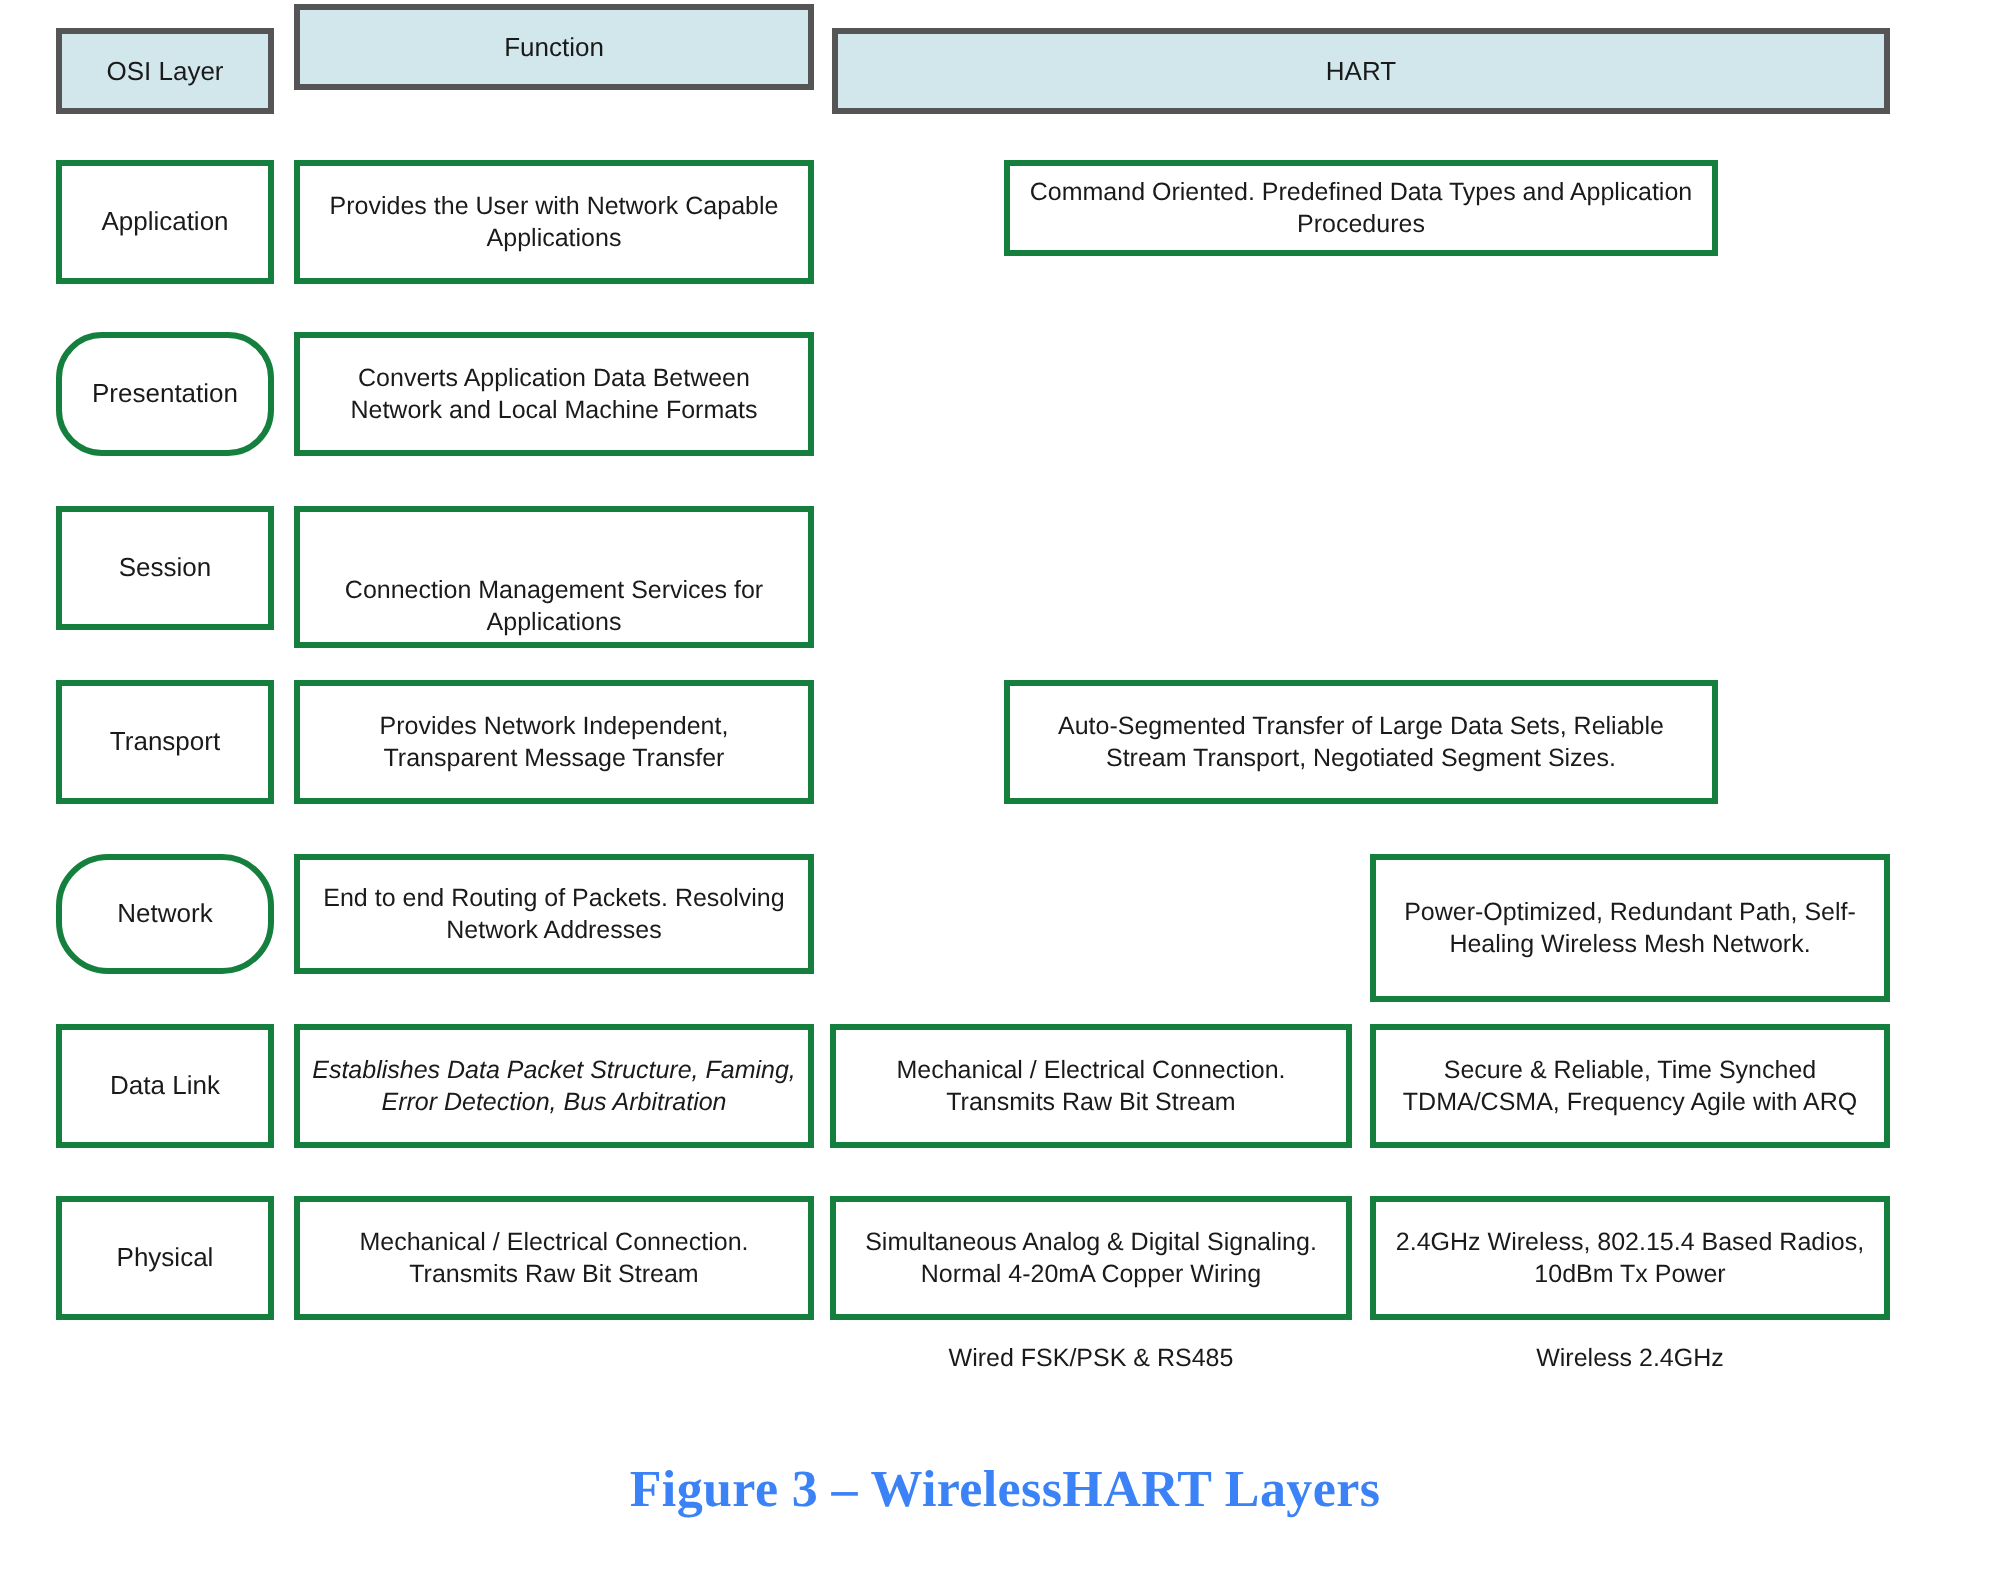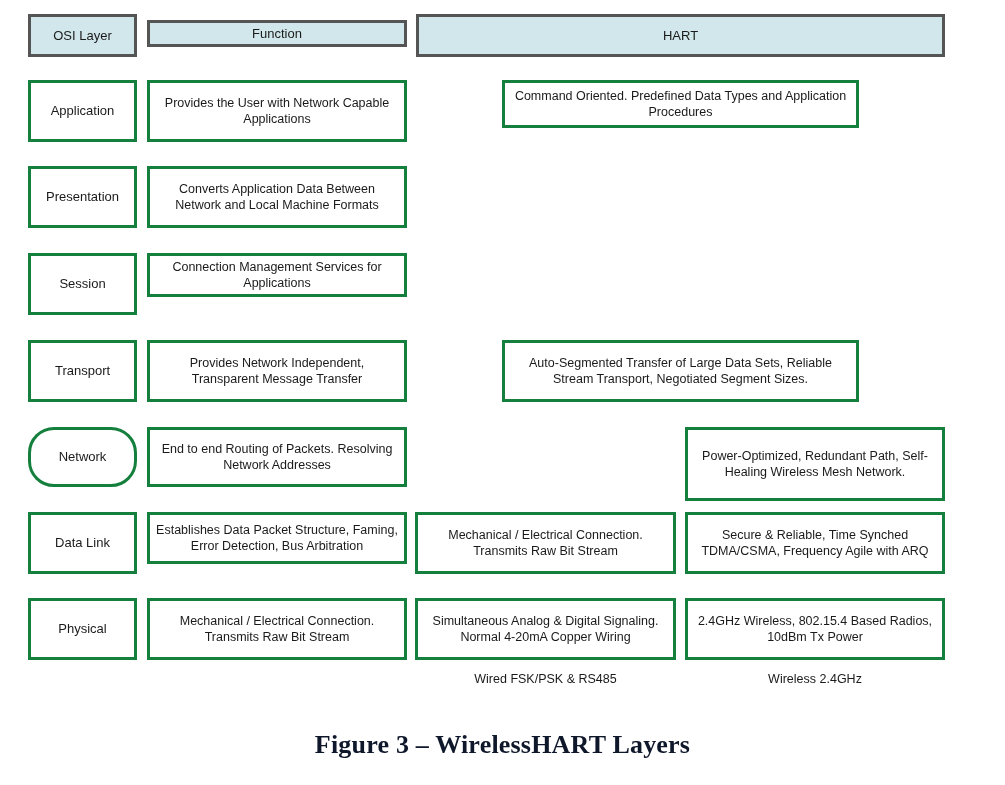--- a/index.html
+++ b/index.html
@@ -71,59 +71,59 @@
   #caption {
     position: absolute;
     left: 0;
     top: 730px;
     width: 1005px;
     text-align: center;
     font-family: "Liberation Serif", serif;
     font-weight: bold;
     font-size: 26px;
     letter-spacing: 0.2px;
-    color: #0f172a;
+    color: #3b82f6;
   }
 </style>
 </head>
 <body>
 
 <div id="figure">
 
   <div class="box header col-osi" style="top:14px; height:43px;">
     <span class="txt">OSI Layer</span>
   </div>
-  <div class="box header col-func" style="top:20px; height:27px;">
+  <div class="box header col-func" style="top:2px; height:43px;">
     <span class="txt">Function</span>
   </div>
   <div class="box header col-hart" style="top:14px; height:43px;">
     <span class="txt">HART</span>
   </div>
 
   <div class="box layer col-osi" style="top:80px; height:62px;">
     <span class="txt">Application</span>
   </div>
   <div class="box col-func" style="top:80px; height:62px;">
     <span class="txt">Provides the User with Network Capable Applications</span>
   </div>
   <div class="box col-appbx" style="top:80px; height:48px;">
     <span class="txt">Command Oriented. Predefined Data Types and Application Procedures</span>
   </div>
 
-  <div class="box layer col-osi" style="top:166px; height:62px;">
+  <div class="box layer col-osi" style="top:166px; height:62px;border-radius:23px;">
     <span class="txt">Presentation</span>
   </div>
   <div class="box col-func" style="top:166px; height:62px;">
     <span class="txt">Converts Application Data Between Network and Local Machine Formats</span>
   </div>
 
   <div class="box layer col-osi" style="top:253px; height:62px;">
     <span class="txt">Session</span>
   </div>
-  <div class="box col-func" style="top:253px; height:44px;">
+  <div class="box col-func" style="top:253px; height:71px;align-items:flex-end;">
     <span class="txt">Connection Management Services for Applications</span>
   </div>
 
   <div class="box layer col-osi" style="top:340px; height:62px;">
     <span class="txt">Transport</span>
   </div>
   <div class="box col-func" style="top:340px; height:62px;justify-content:flex-end;">
     <span class="txt">Provides Network Independent, Transparent Message Transfer</span>
   </div>
   <div class="box col-trnbx" style="top:340px; height:62px;">
@@ -136,21 +136,21 @@
   <div class="box col-func" style="top:427px; height:60px;">
     <span class="txt">End to end Routing of Packets. Resolving Network Addresses</span>
   </div>
   <div class="box col-right" style="top:427px; height:74px;">
     <span class="txt">Power-Optimized, Redundant Path, Self-Healing Wireless Mesh Network.</span>
   </div>
 
   <div class="box layer col-osi" style="top:512px; height:62px;">
     <span class="txt">Data Link</span>
   </div>
-  <div class="box col-func" style="top:512px; height:52px;">
+  <div class="box col-func" style="top:512px; height:62px;font-style:italic;">
     <span class="txt">Establishes Data Packet Structure, Faming, Error Detection, Bus Arbitration</span>
   </div>
   <div class="box col-mid" style="top:512px; height:62px;">
     <span class="txt">Mechanical / Electrical Connection. Transmits Raw Bit Stream</span>
   </div>
   <div class="box layer col-osi" style="top:598px; height:62px;">
     <span class="txt">Physical</span>
   </div>
 
   <div class="box col-right" style="top:512px; height:62px;">

